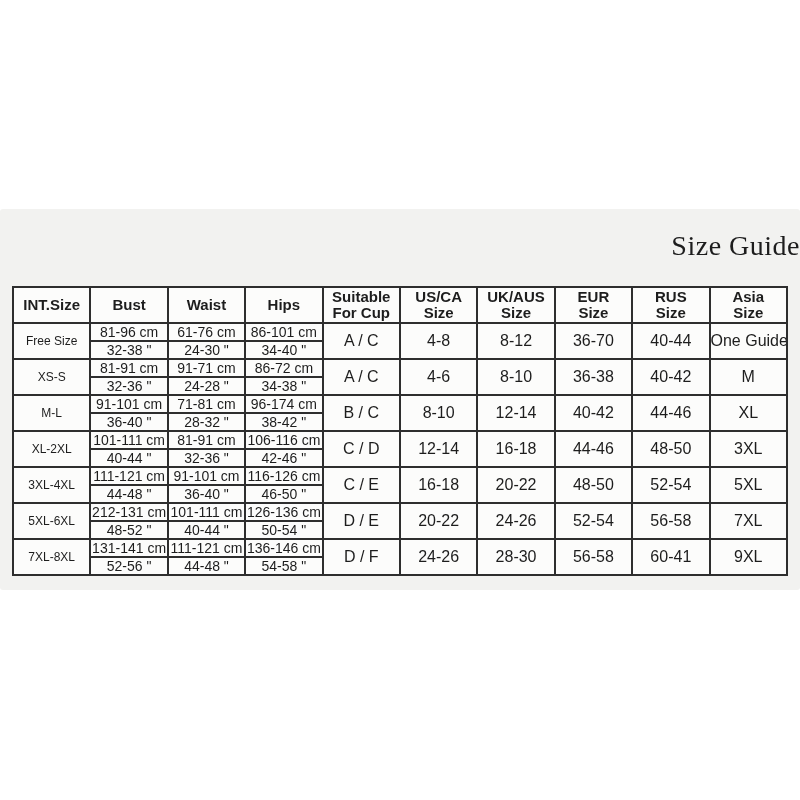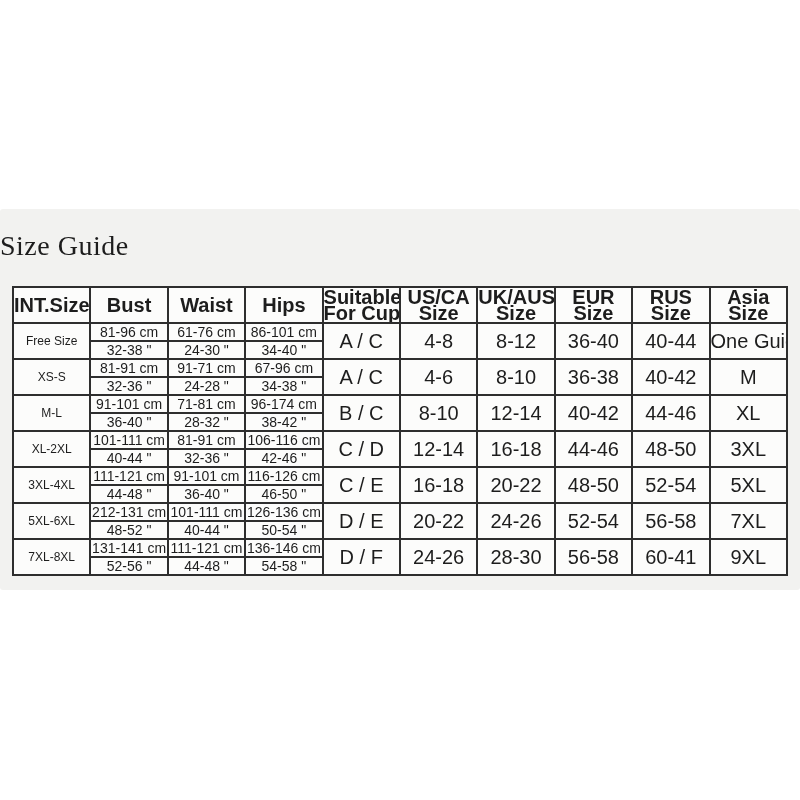--- a/index.html
+++ b/index.html
@@ -23,21 +23,21 @@
     left: 0;
     width: 800px;
     height: 381px;
     background: var(--panel-bg, #f2f2f0);
     border-radius: 3px;
     box-sizing: border-box;
     padding-top: 20px;
   }
   .title {
     margin: 0;
-    text-align: left;
+    text-align: right;
     font-family: "Liberation Serif", serif;
     font-weight: 400;
     font-size: 28px;
     line-height: 34px;
     letter-spacing: 0.5px;
     color: var(--text, #1c1c1c);
   }
   table.size-table {
     border-collapse: collapse;
     table-layout: fixed;
@@ -49,38 +49,38 @@
   table.size-table td {
     border: 2px solid var(--border, #2e2e2e);
     text-align: center;
     vertical-align: middle;
     padding: 0;
     overflow: hidden;
     white-space: nowrap;
   }
   table.size-table th {
     height: 30px;
-    font-size: 20px;
+    font-size: 15px;
     font-weight: 700;
     line-height: 16px;
     padding: 1px 0;
   }
   td.cell-size {
     font-size: 12px;
     font-weight: 400;
   }
   td.cell-cm, td.cell-in {
     height: 15px;
     font-size: 14px;
     padding: 1px 0;
   }
   td.cell-cm { border-bottom: 1px solid var(--border, #2e2e2e); }
   td.cell-in { border-top: 1px solid var(--border, #2e2e2e); }
   td.cell-plain {
-    font-size: 20px;
+    font-size: 16px;
     font-weight: 400;
   }
 </style>
 </head>
 <body>
 
 <div class="page">
   <div class="panel">
     <h1 class="title">Size Guide</h1>
     <table class="size-table">
@@ -126,34 +126,34 @@
       </thead>
       <tbody id="table-body">
           <tr>
             <td class="cell-size" rowspan="2">Free Size</td>
             <td class="cell-cm">81-96 cm</td>
             <td class="cell-cm">61-76 cm</td>
             <td class="cell-cm">86-101 cm</td>
             <td class="cell-plain" rowspan="2">A / C</td>
             <td class="cell-plain" rowspan="2">4-8</td>
             <td class="cell-plain" rowspan="2">8-12</td>
-            <td class="cell-plain" rowspan="2">36-40</td>
+            <td class="cell-plain" rowspan="2">36-70</td>
             <td class="cell-plain" rowspan="2">40-44</td>
             <td class="cell-plain" rowspan="2">One Guide</td>
           </tr>
           <tr>
             <td class="cell-in">32-38 "</td>
             <td class="cell-in">24-30 "</td>
             <td class="cell-in">34-40 "</td>
           </tr>
           <tr>
             <td class="cell-size" rowspan="2">XS-S</td>
             <td class="cell-cm">81-91 cm</td>
             <td class="cell-cm">91-71 cm</td>
-            <td class="cell-cm">67-96 cm</td>
+            <td class="cell-cm">86-72 cm</td>
             <td class="cell-plain" rowspan="2">A / C</td>
             <td class="cell-plain" rowspan="2">4-6</td>
             <td class="cell-plain" rowspan="2">8-10</td>
             <td class="cell-plain" rowspan="2">36-38</td>
             <td class="cell-plain" rowspan="2">40-42</td>
             <td class="cell-plain" rowspan="2">M</td>
           </tr>
           <tr>
             <td class="cell-in">32-36 "</td>
             <td class="cell-in">24-28 "</td>

